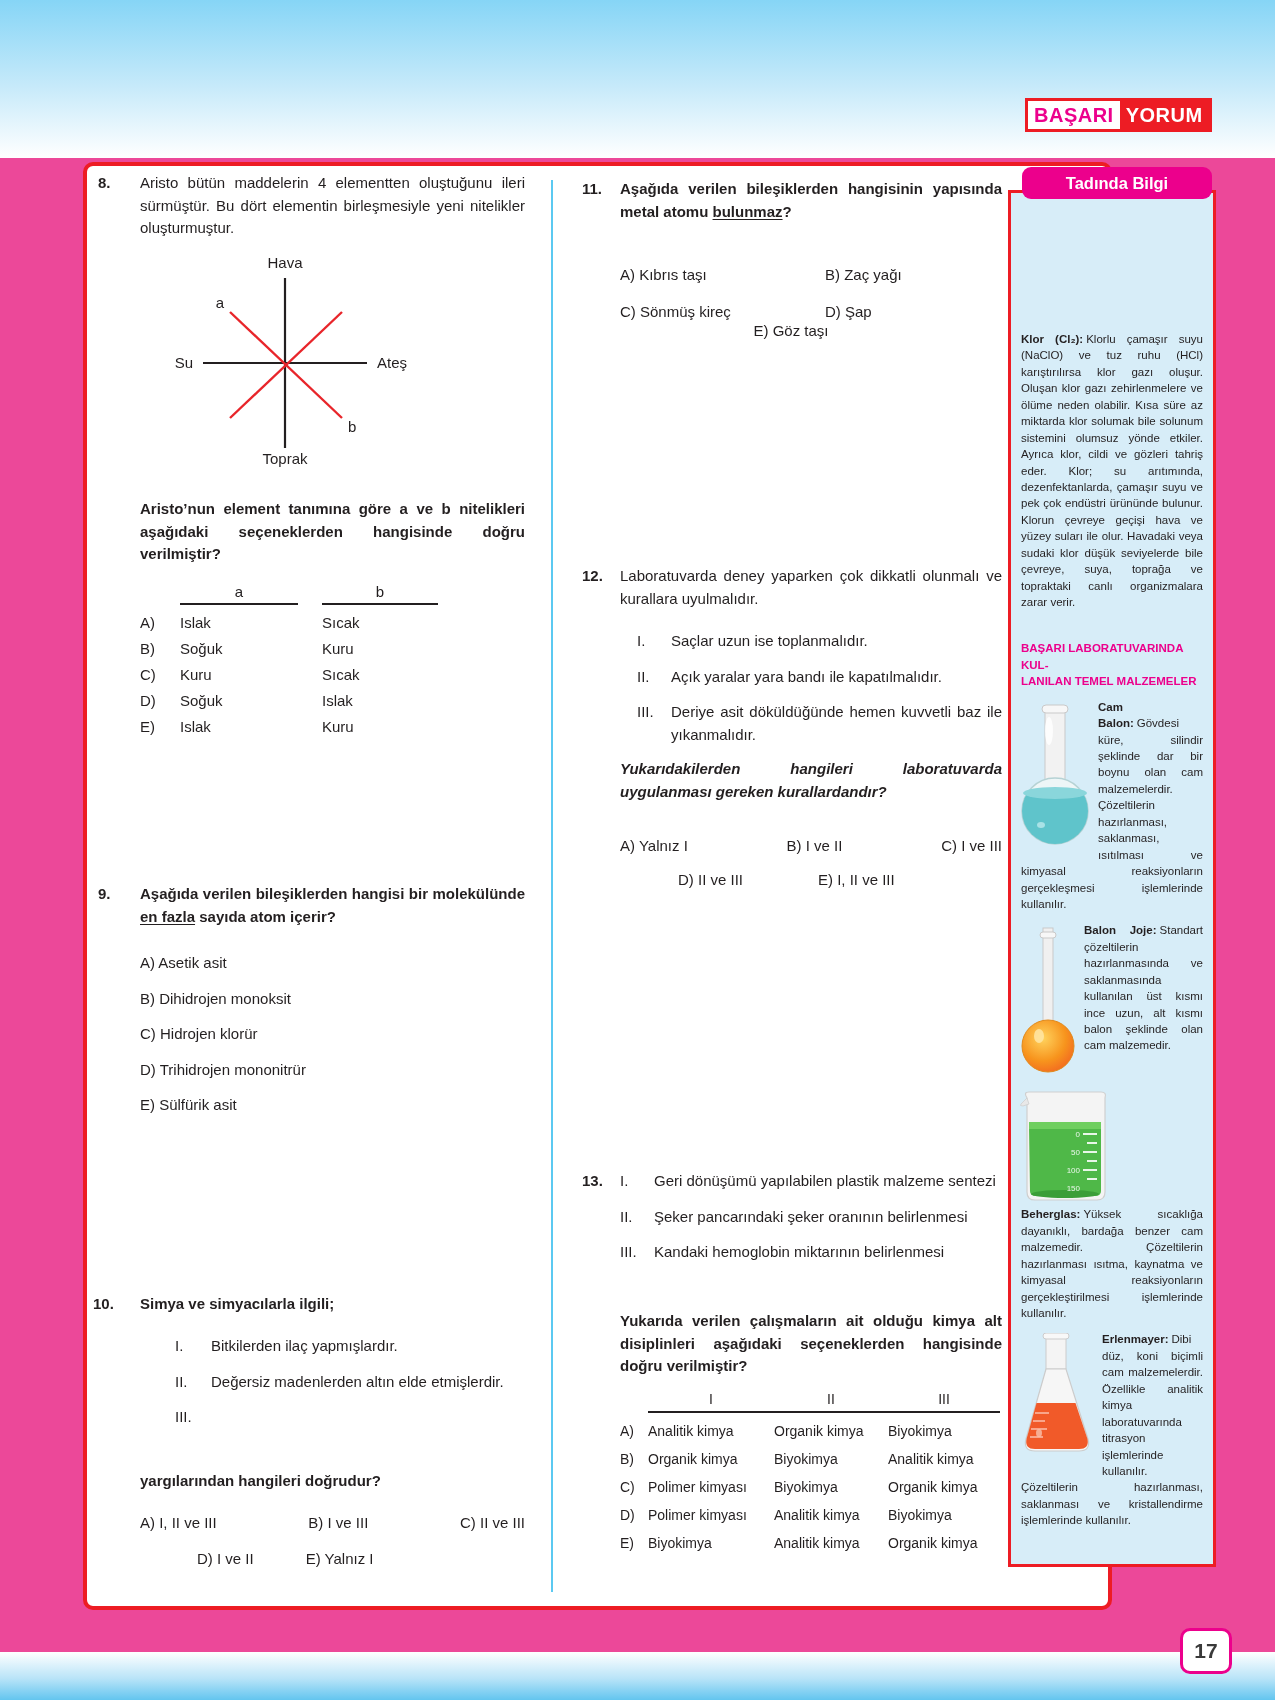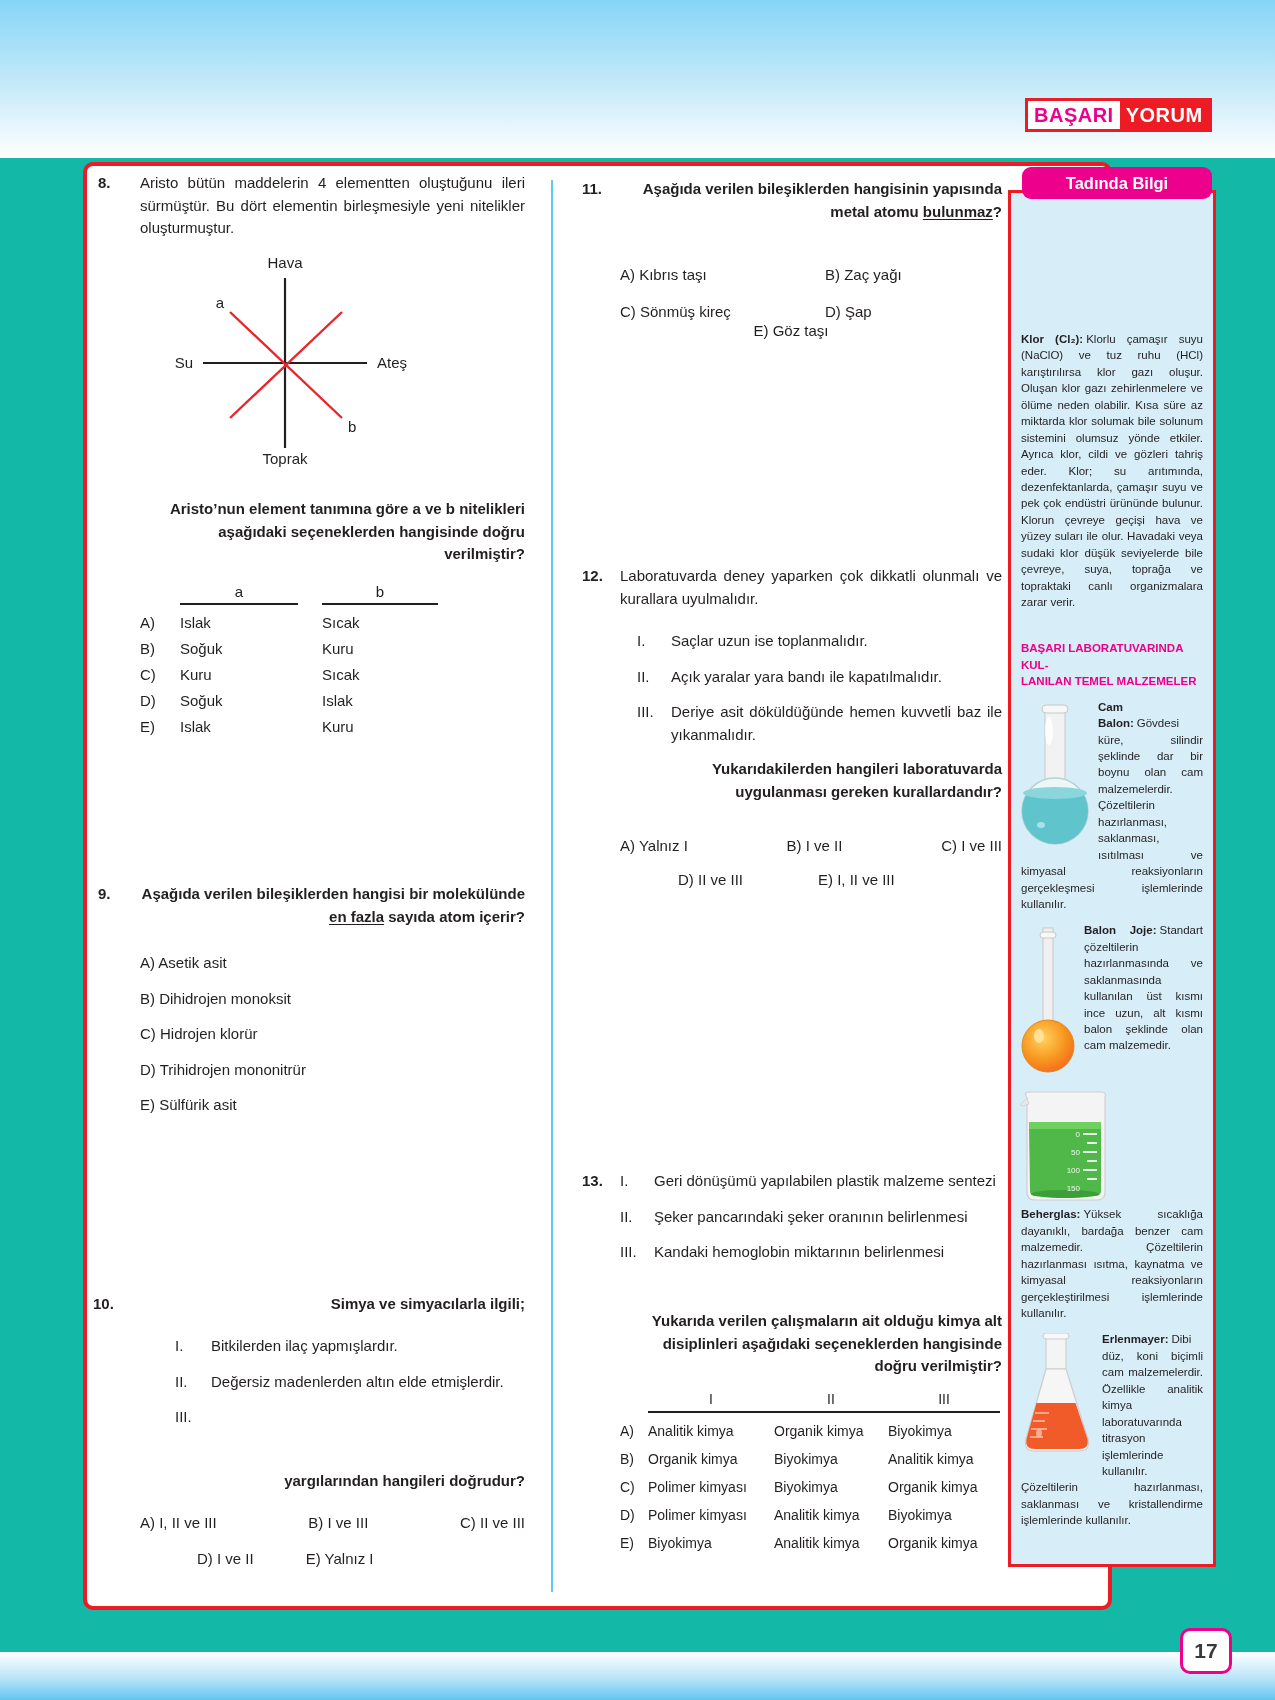--- a/index.html
+++ b/index.html
@@ -1,31 +1,31 @@
 <!DOCTYPE html>
 <html><head>
 <meta charset="utf-8">
 <style>
   html,body{margin:0;padding:0;background:#fff;}
-  .page{position:relative;width:1275px;height:1700px;background:#14b8a6;overflow:hidden;
+  .page{position:relative;width:1275px;height:1700px;background:#ec4899;overflow:hidden;
         font-family:"Liberation Sans","DejaVu Sans",sans-serif;color:#231f20;}
   .top-grad{position:absolute;top:0;left:0;right:0;height:158px;
         background:linear-gradient(to bottom,#86d5f6 0%,#c7eafa 55%,#ffffff 100%);}
   .bottom-grad{position:absolute;bottom:0;left:0;right:0;height:48px;
         background:linear-gradient(to bottom,#ffffff 0%,#b9e4f8 55%,#63c5ef 100%);}
   .logo{position:absolute;left:1025px;top:98px;display:flex;border:3px solid #ed1c24;
         font-weight:bold;font-size:20px;letter-spacing:.5px;line-height:1;}
   .logo-left{background:#fff;color:#ec008c;padding:4px 6px;}
   .logo-right{background:#ed1c24;color:#fff;padding:4px 6px;}
   .main-box{position:absolute;left:83px;top:162px;width:1029px;height:1448px;
         border:4px solid #ed1c24;border-radius:10px;background:#fff;box-sizing:border-box;}
   .divider{position:absolute;left:551px;top:180px;width:2px;height:1412px;background:#5bc9f1;}
   .block{position:absolute;font-size:15px;line-height:1.5;}
   .just{text-align:justify;}
-  .bold{font-weight:bold;text-align:right;}
+  .bold{font-weight:bold;}
   .qrow{display:flex;}
   .qnum{font-weight:bold;flex:0 0 42px;}
   .qnum-m{flex:0 0 38px;}
   .qbody{flex:1;}
   .ul{text-decoration:underline;text-underline-offset:2px;}
   .item{display:flex;margin-top:13px;}
   .rn{flex:0 0 36px;}
   .rn-s{flex:0 0 34px;}
   .itext{flex:1;}
   .optline{margin-bottom:13px;}
@@ -207,21 +207,21 @@
     <div class="item">
       <span class="rn rn-s">II.</span>
       <span class="itext just">Açık yaralar yara bandı ile kapatılmalıdır.</span>
     </div>
     <div class="item">
       <span class="rn rn-s">III.</span>
       <span class="itext just">Deriye asit döküldüğünde hemen kuvvetli baz ile yıkanmalıdır.</span>
     </div>
   </div>
 
-  <div class="block just bold" style="left:620px;top:758px;width:382px;">Yukarıdakilerden hangileri laboratuvarda uygulanması gereken kurallardandır?</div>
+  <div class="block just bold" style="left:620px;top:758px;width:382px;font-style:italic;">Yukarıdakilerden hangileri laboratuvarda uygulanması gereken kurallardandır?</div>
 
   <div class="block opts3" style="left:620px;top:835px;width:382px;">
     <span>A) Yalnız I</span>
     <span>B) I ve II</span>
     <span>C) I ve III</span>
   </div>
   <div class="block opts2b" style="left:678px;top:869px;width:324px;gap:75px;">
     <span>D) II ve III</span>
     <span>E) I, II ve III</span>
   </div>

